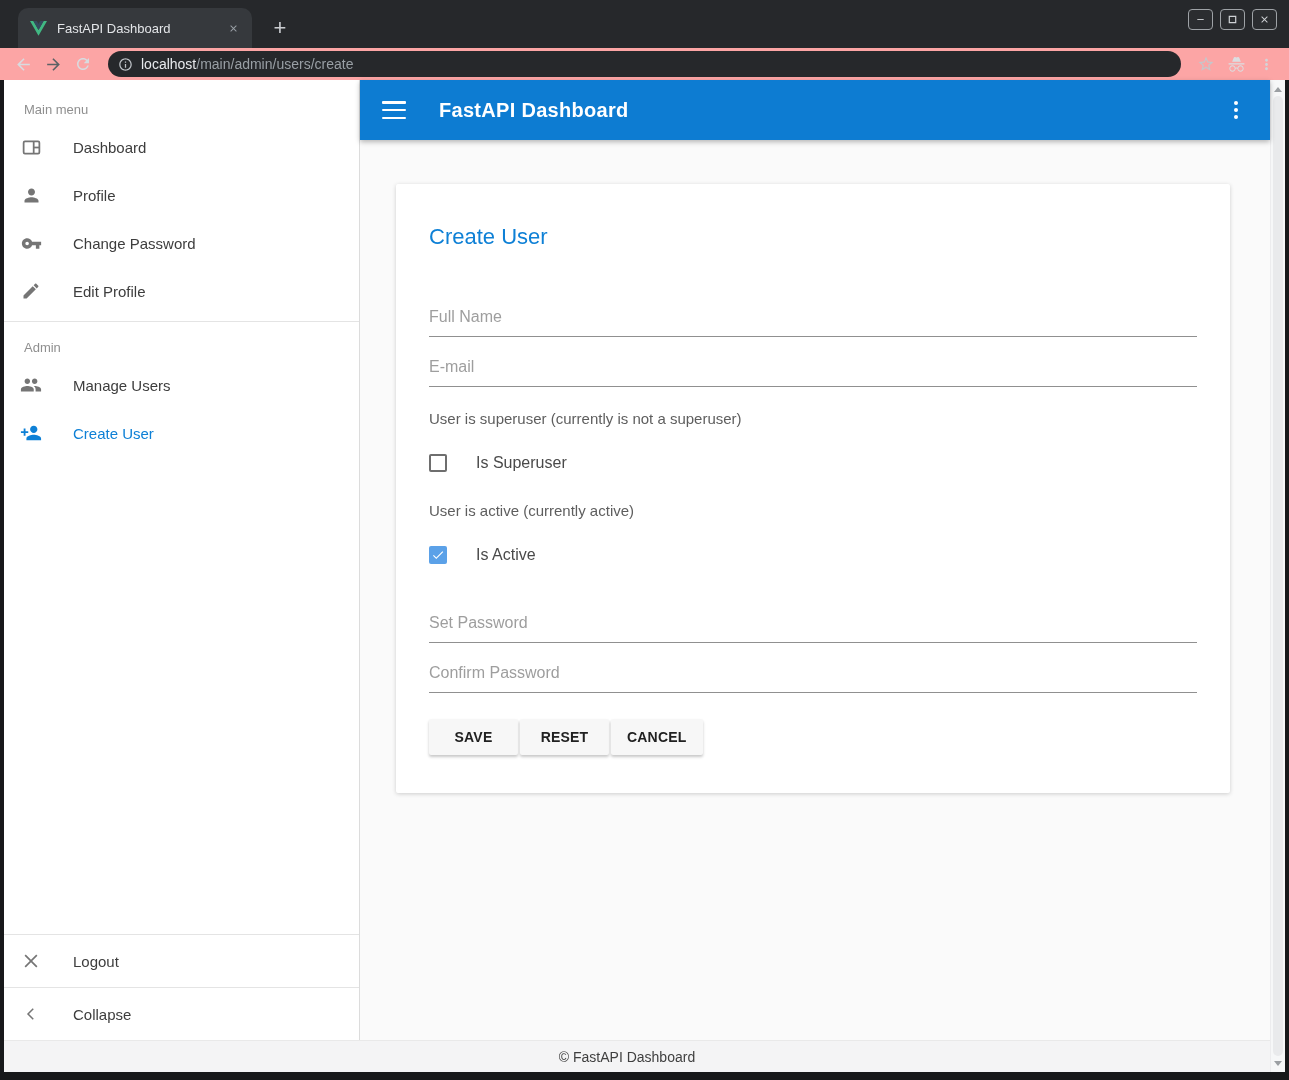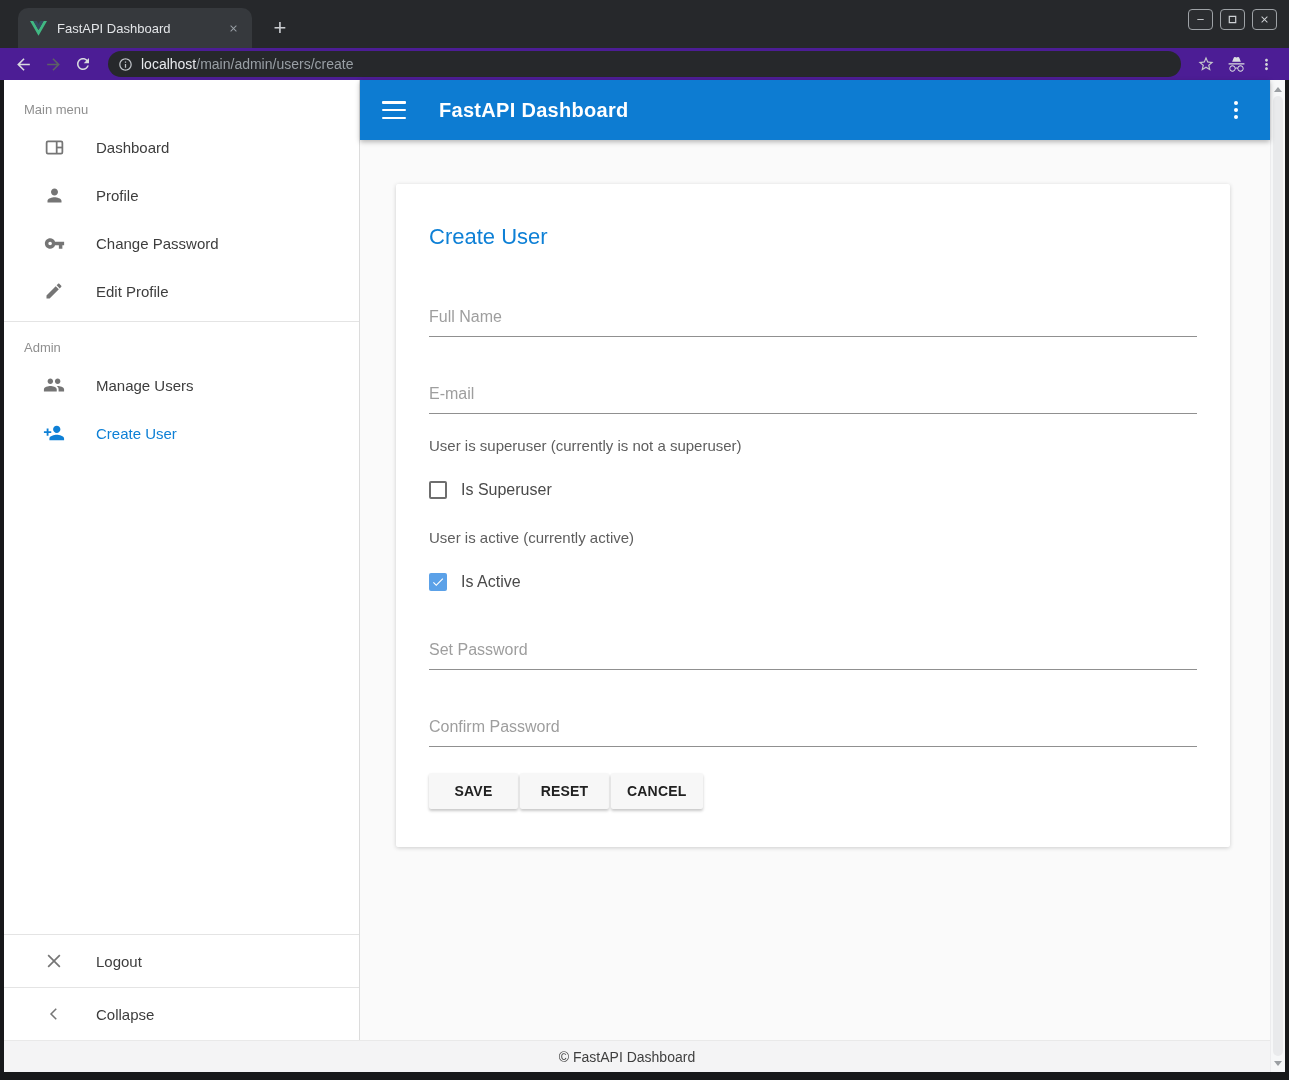--- a/index.html
+++ b/index.html
@@ -10,36 +10,36 @@
   
   .tabstrip { height:48px; background:#26282b; position:relative; padding:8px 0 0 18px; display:flex; align-items:flex-end; }
   .tab { width:234px; height:40px; background:#36393d; border-radius:10px 10px 0 0; display:flex; align-items:center; padding:0 10px 0 12px; position:relative; }
   .tab-favicon { width:17px; height:15px; margin-right:10px; flex:none; }
   .tab-title { color:#e3e5e8; font-size:13px; flex:1; white-space:nowrap; overflow:hidden; }
   .tab-close { width:18px; height:18px; display:flex; align-items:center; justify-content:center; border-radius:50%; flex:none; }
   .new-tab { width:28px; height:28px; margin:0 0 6px 14px; display:flex; align-items:center; justify-content:center; color:#c9ccd0; font-size:22px; font-weight:400; border-radius:50%; }
   .win-controls { position:absolute; top:9px; right:12px; display:flex; gap:7px; }
   .win-btn { width:25px; height:21px; border:1px solid #9ea2a6; border-radius:4px; display:flex; align-items:center; justify-content:center; color:#cfd2d5; font-size:11px; line-height:1; background:#2b2d30; }
 
-  .toolbar { height:32px; background:#4c1d95; display:flex; align-items:center; padding:0 10px; gap:4px; }
+  .toolbar { height:32px; background:#fca5a5; display:flex; align-items:center; padding:0 10px; gap:4px; }
   .nav-icon { width:26px; height:26px; display:flex; align-items:center; justify-content:center; flex:none; }
   .url-pill { flex:1; height:26px; background:#26282b; border-radius:13px; margin:0 8px; display:flex; align-items:center; padding:0 4px 0 10px; min-width:0; }
   .url-text { font-size:14px; white-space:nowrap; overflow:hidden; margin-left:8px; }
   .url-host { color:#e8eaed; }
   .url-path { color:#999fa5; }
 
   
   .viewport { position:absolute; left:4px; right:4px; top:80px; bottom:8px; background:#fafafa; }
   .page { position:absolute; left:0; top:0; bottom:0; right:15px; display:flex; flex-direction:column; }
   .app-row { flex:1; display:flex; min-height:0; }
 
   
   .sidebar { width:356px; background:#ffffff; border-right:1px solid #dcdcdc; display:flex; flex-direction:column; flex:none; }
   .side-caption { font-size:13px; color:#8f8f8f; margin:22px 0 6px 20px; }
-  .side-item { height:48px; display:flex; align-items:center; padding-left:39px; cursor:pointer; color:#3d3d3d; }
+  .side-item { height:48px; display:flex; align-items:center; padding-left:16px; cursor:pointer; color:#3d3d3d; }
   .side-item .s-icon { width:22px; height:22px; flex:none; color:#757575; display:flex; align-items:center; justify-content:center; }
   .side-item .s-label { font-size:15px; margin-left:31px; }
   .side-item.active { color:#0e80d6; }
   .side-item.active .s-icon { color:#0e80d6; }
   .divider { height:1px; background:#e4e4e4; margin:6px 0; flex:none; }
   .side-spacer { flex:1; }
   .side-item.footer-item { height:52px; }
 
   
   .main { flex:1; display:flex; flex-direction:column; min-width:0; background:#fafafa; }
@@ -47,31 +47,31 @@
   .hamburger { width:24px; height:18px; display:flex; flex-direction:column; justify-content:space-between; cursor:pointer; }
   .hamburger span { display:block; height:2.5px; background:#fff; border-radius:1px; }
   .appbar-title { color:#ffffff; font-size:20px; font-weight:700; letter-spacing:0.3px; margin-left:33px; flex:1; }
   .kebab { width:24px; height:24px; display:flex; flex-direction:column; align-items:center; justify-content:center; gap:3px; cursor:pointer; }
   .kebab i { width:4px; height:4px; background:#fff; border-radius:50%; }
 
   .content { flex:1; overflow:hidden; }
   .card { background:#fff; margin:44px 40px 0 36px; border-radius:2px; box-shadow:0 1px 4px rgba(0,0,0,0.18); padding:40px 33px 38px 33px; }
   .card-title { font-size:22px; font-weight:400; color:#0e80d6; }
 
-  .field { margin-top:48px; }
+  .field { margin-top:21px; }
   .field.first { margin-top:58px; }
   .field input { width:100%; border:none; outline:none; background:transparent; border-bottom:1px solid #909090; font-size:16px; color:#212121; padding:0 0 10px 0; font-family:"Liberation Sans", sans-serif; }
   .field input::placeholder { color:#9e9e9e; opacity:1; }
 
   .hint { font-size:15px; color:#5e5e5e; margin-top:23px; }
   .hint.second { margin-top:30px; }
   .cb-row { display:flex; align-items:center; margin-top:27px; cursor:pointer; }
   .cb-box { width:18px; height:18px; border:2px solid #6e6e6e; border-radius:2px; flex:none; }
   .cb-box.checked { border:none; background:#5ba1e8; display:flex; align-items:center; justify-content:center; }
-  .cb-label { font-size:16px; color:#4a4a4a; margin-left:14px; }
+  .cb-label { font-size:16px; color:#4a4a4a; margin-left:29px; }
 
   .field.pw { margin-top:50px; }
   .btn-row { display:flex; gap:2px; margin-top:26px; }
   .btn { min-width:89px; height:36px; background:#f7f7f7; border:none; border-radius:2px; box-shadow:0 2px 3px rgba(0,0,0,0.22); font-size:14px; font-weight:700; letter-spacing:0.2px; color:#212121; cursor:pointer; font-family:"Liberation Sans", sans-serif; padding:0 16px; }
 
   .page-footer { height:32px; background:#f4f4f5; border-top:1px solid #e9e9e9; display:flex; align-items:center; justify-content:center; padding-right:20px; flex:none; }
   .copyright { font-size:14px; color:#3f3f3f; }
 
   
   .scrollbar { position:absolute; right:0; top:0; bottom:0; width:15px; background:#f6f7f8; border-left:1px solid #ececee; }

